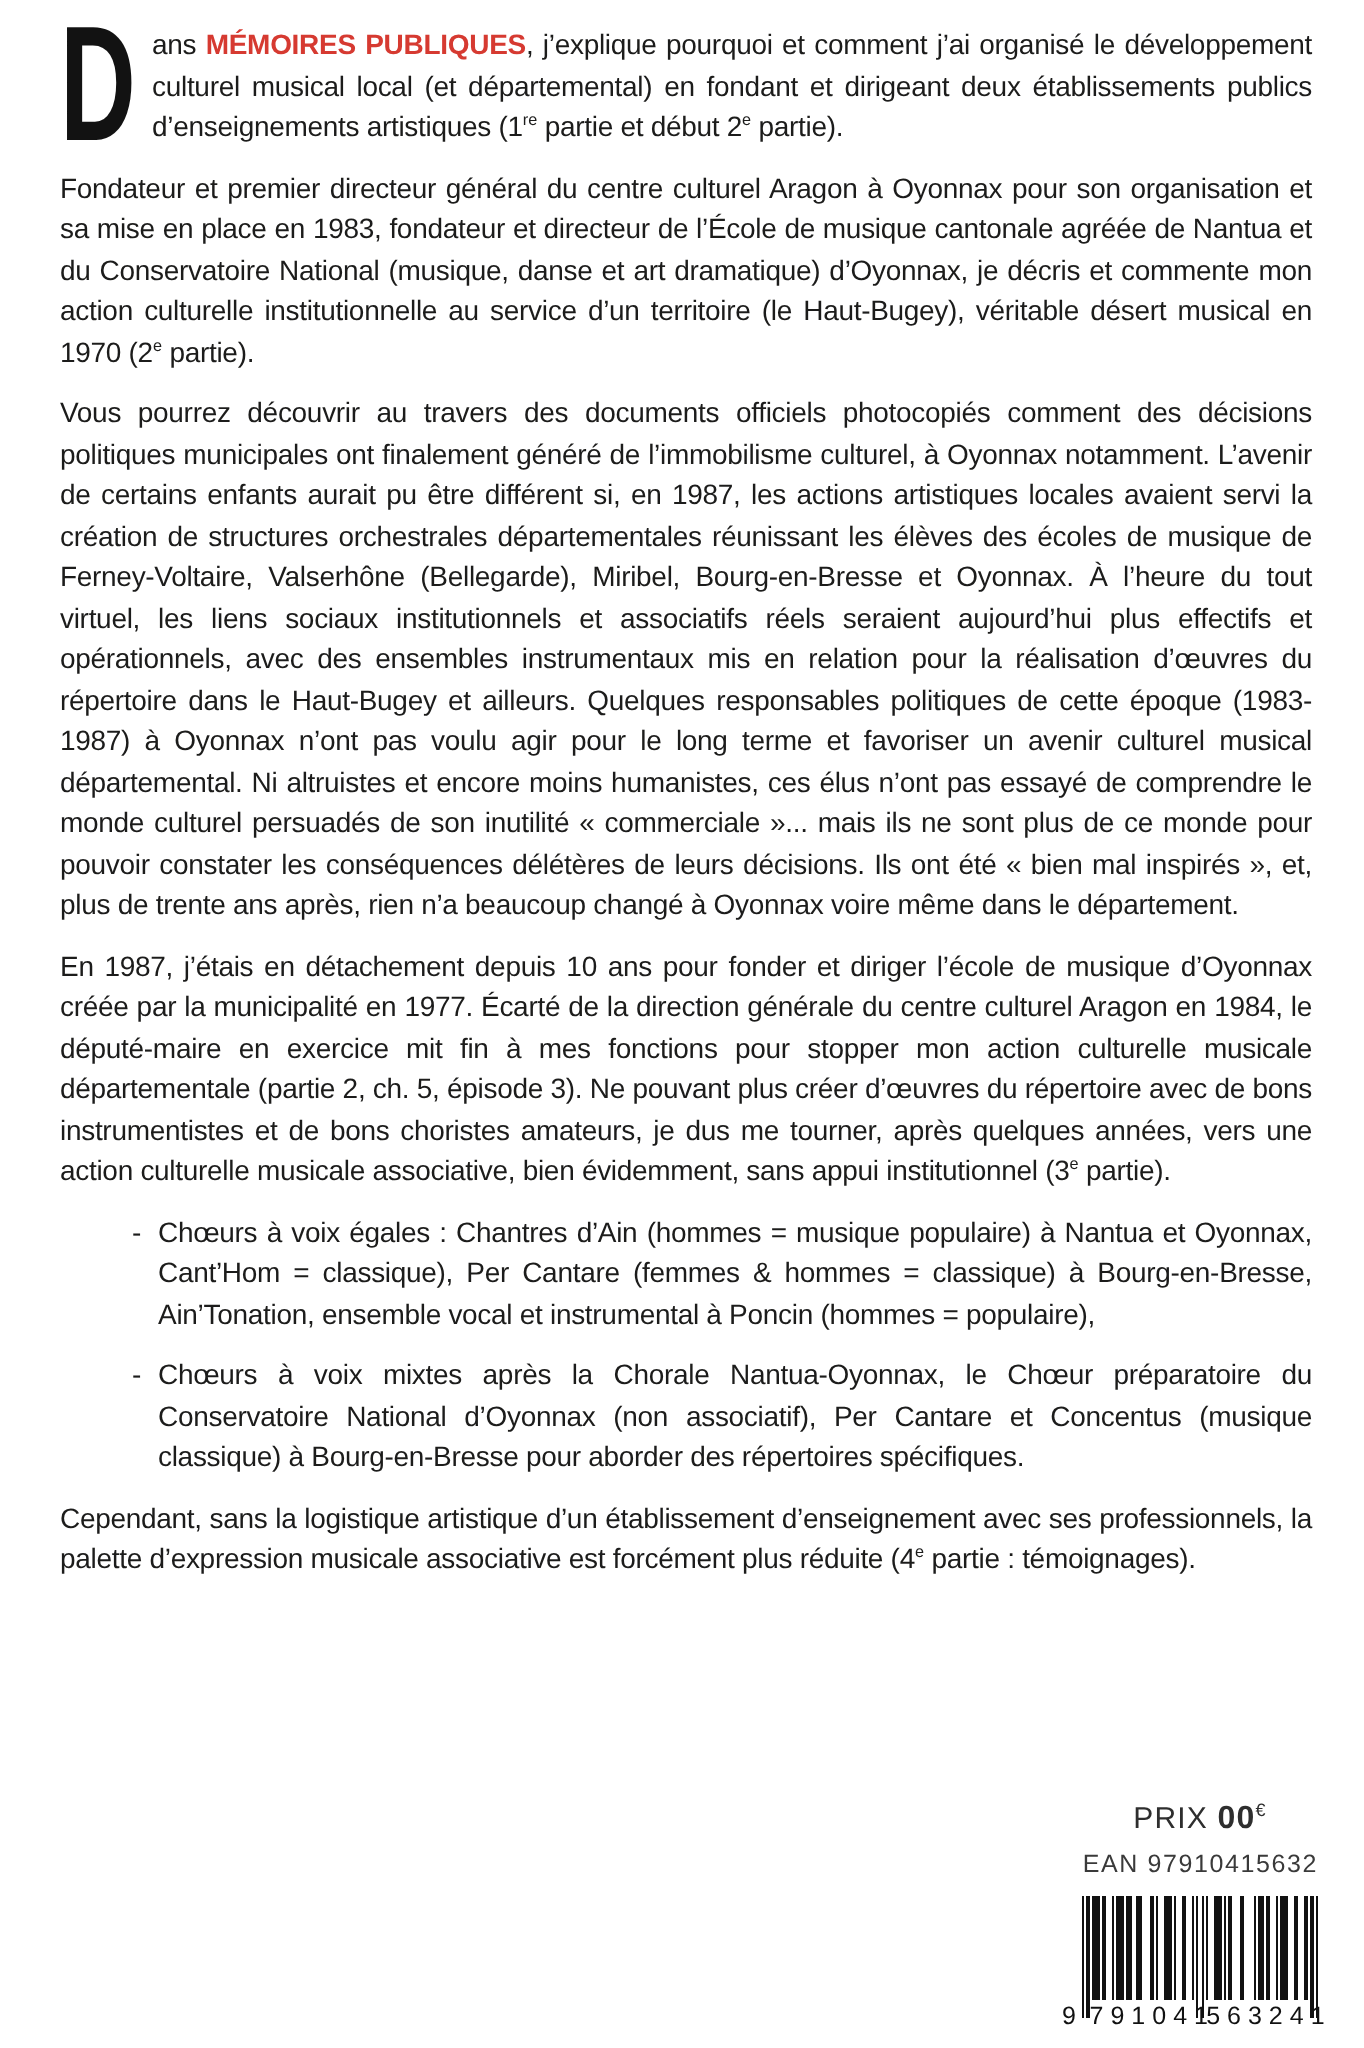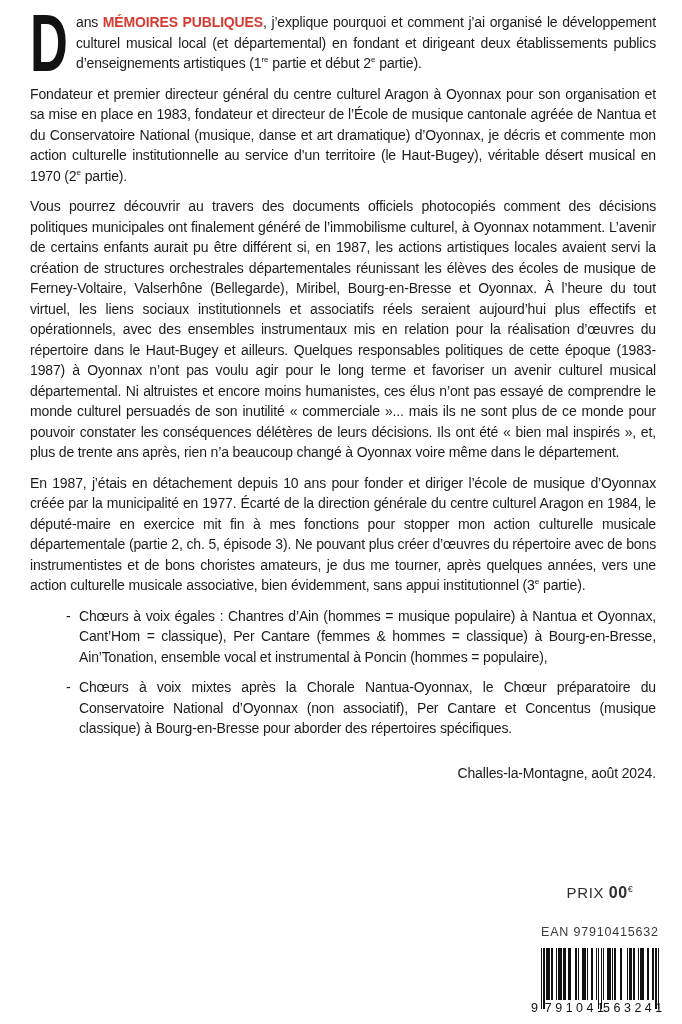--- a/index.html
+++ b/index.html
@@ -48,26 +48,26 @@
     right: 23px;
     bottom: 12px;
     width: 118px;
   }
   .price-line {
     text-align: center;
     white-space: nowrap;
     font-size: 15px;
     letter-spacing: 0.6px;
     color: #2e2e2e;
-    margin-bottom: 23px;
+    margin-bottom: 6px;
   }
   .price-line .price-value { font-weight: 700; font-size: 16px; }
   .price-line .currency { font-size: 9px; vertical-align: super; font-weight: 400; }
   .ean-line {
-    text-align: left;
+    text-align: right;
     white-space: nowrap;
     font-size: 12.5px;
     letter-spacing: 0.8px;
     color: #3a3a3a;
     margin-bottom: 9px;
   }
   .barcode { position: relative; width: 118px; height: 64px; }
   .bars { position: absolute; top: 0; left: 0; right: 0; height: 64px; }
   .bar { position: absolute; top: 0; height: 52px; background: #111; }
   .bar.tall { height: 61px; }
@@ -104,22 +104,22 @@
       <li class="bullet-item">
         <span class="dash">-</span>
         <span>Chœurs à voix égales : Chantres d’Ain (hommes = musique populaire) à Nantua et Oyonnax, Cant’Hom = classique), Per Cantare (femmes &amp; hommes = classique) à Bourg-en-Bresse, Ain’Tonation, ensemble vocal et instrumental à Poncin (hommes = populaire),</span>
       </li>
       <li class="bullet-item">
         <span class="dash">-</span>
         <span>Chœurs à voix mixtes après la Chorale Nantua-Oyonnax, le Chœur préparatoire du Conservatoire National d’Oyonnax (non associatif), Per Cantare et Concentus (musique classique) à Bourg-en-Bresse pour aborder des répertoires spécifiques.</span>
       </li>
     </ul>
 
+    <p class="para">Cependant, sans la logistique artistique d’un établissement d’enseignement avec ses professionnels, la palette d’expression musicale associative est forcément plus réduite (4<sup>e</sup> partie : témoignages).</p>
 
-    <p class="signature">Challes-la-Montagne, août 2024.</p>
 
   </section>
 
   <div class="footer">
     <div class="price-line">
       <span>PRIX</span>
       <span class="price-value">00</span><span class="currency">€</span>
     </div>
     <div class="ean-line">
       <span>EAN</span>

